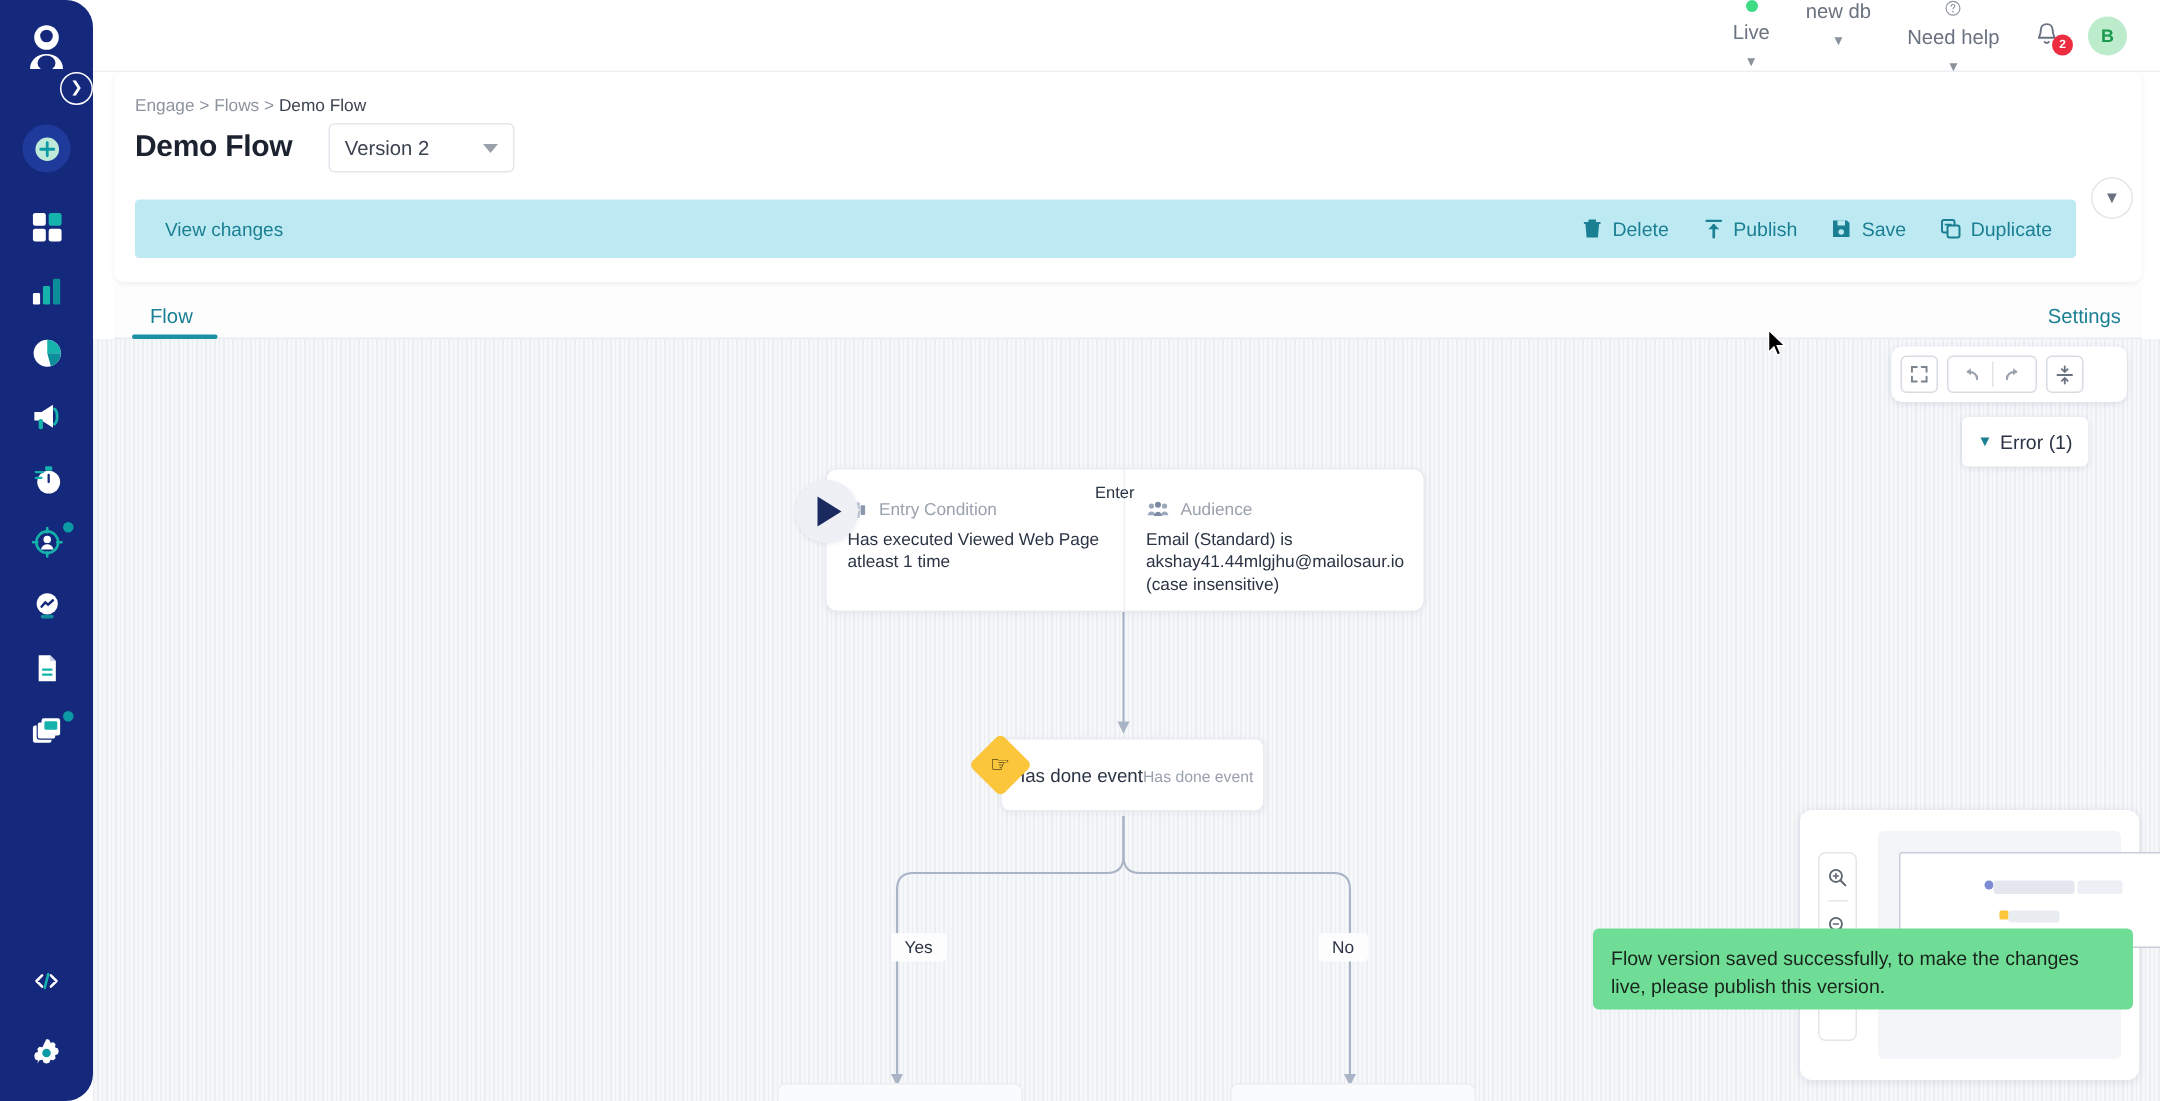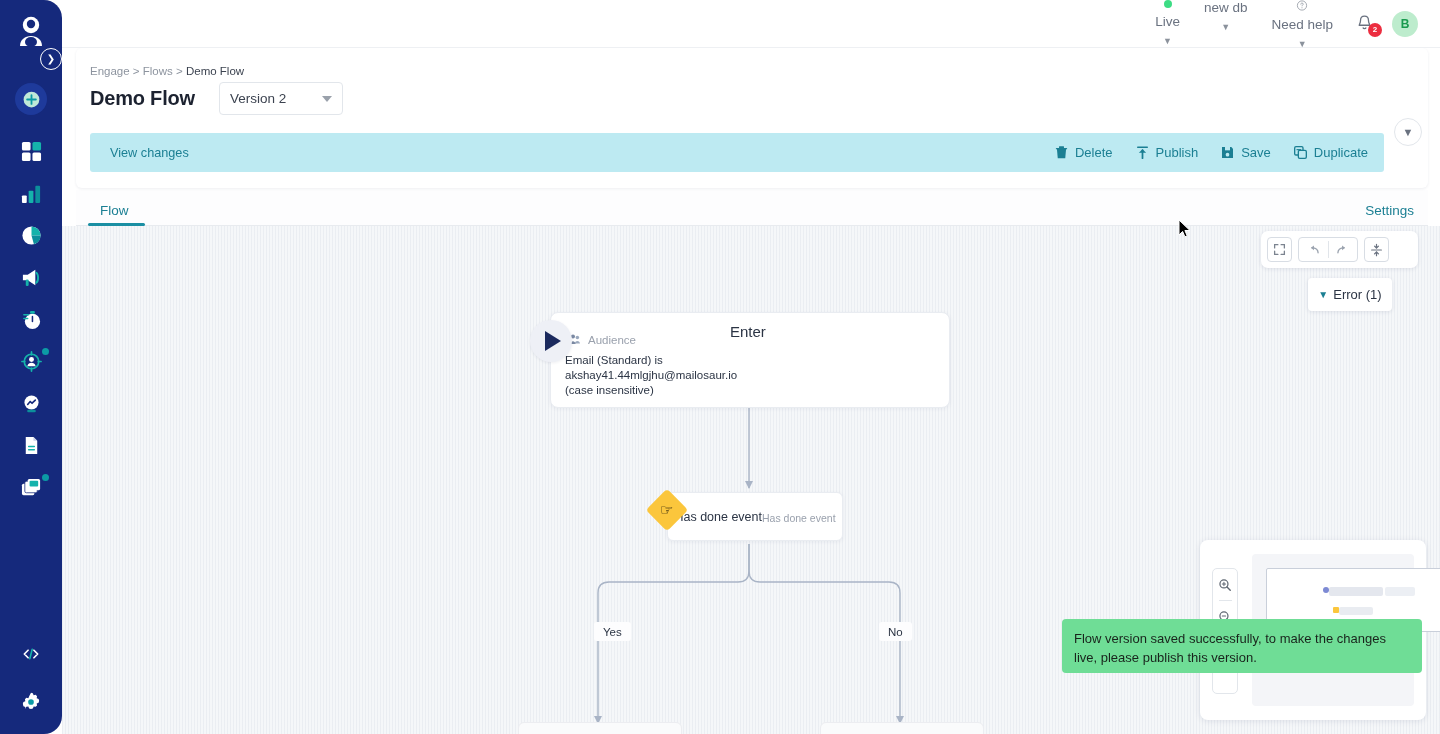--- a/index.html
+++ b/index.html
@@ -161,21 +161,21 @@
   .entry{
     position:absolute; left:488px; top:86px; width:400px; height:96px;
     background:#fff; border:1px solid #e9ecf1; border-radius:8px;
     box-shadow:0 1px 4px rgba(22,34,81,.06);
     display:flex;
   }
   .entry .col{ padding:20px 14px 10px 14px; position:relative; }
   .entry .col.left{ width:200px; border-right:1px solid #eef0f4; }
   .entry .col.right{ width:199px; }
   .enter-label{
-    position:absolute; left:668px; top:97px; font-size:15px; color:#2b3444; z-index:3;
+    position:absolute; left:668px; top:97px; font-size:11px; color:#2b3444; z-index:3;
   }
   .play-badge{
     position:absolute; left:468px; top:94px; width:42px; height:42px;
     border-radius:50%; background:#eef0f6;
     display:flex;align-items:center;justify-content:center; z-index:4;
     box-shadow:0 1px 3px rgba(22,34,81,.08);
   }
   .triangle{
     width:0;height:0;border-top:10px solid transparent;border-bottom:10px solid transparent;
     border-left:16px solid #1b2a5e; margin-left:4px;
@@ -496,20 +496,31 @@
       </div>
     </div>
 
     <div class="err-pill">
       <span class="cv">▼</span>
       <span>Error (1)</span>
     </div>
 
     <div class="enter-label">Enter</div>
     <div class="entry">
+      <div class="col left">
+        <div class="sub-head">
+          <svg viewBox="0 0 16 16" width="14" height="14">
+              <rect x="2.5" y="2" width="7" height="12" rx="1" fill="#c3cbda"></rect>
+              <rect x="10" y="4.4" width="3.4" height="7.4" rx=".8" fill="#8b97ad"></rect>
+              <circle cx="8" cy="8" r=".9" fill="#fff"></circle>
+            </svg>
+          <span>Entry Condition</span>
+        </div>
+        <div class="sub-body">Has executed Viewed Web Page atleast 1 time</div>
+      </div>
       <div class="col right">
         <div class="sub-head">
           <svg viewBox="0 0 18 16" width="16" height="14">
               <circle cx="4" cy="5" r="2" fill="#9aa8bd"></circle>
               <circle cx="9" cy="4" r="2.3" fill="#7b8aa3"></circle>
               <circle cx="14" cy="5" r="2" fill="#9aa8bd"></circle>
               <path d="M1 12c.6-2 1.6-2.8 3-2.8s2.4.8 3 2.8z" fill="#9aa8bd"></path>
               <path d="M5.8 12.6c.7-2.3 1.8-3.2 3.2-3.2s2.5.9 3.2 3.2z" fill="#7b8aa3"></path>
               <path d="M11 12c.6-2 1.6-2.8 3-2.8s2.4.8 3 2.8z" fill="#9aa8bd"></path>
             </svg>

